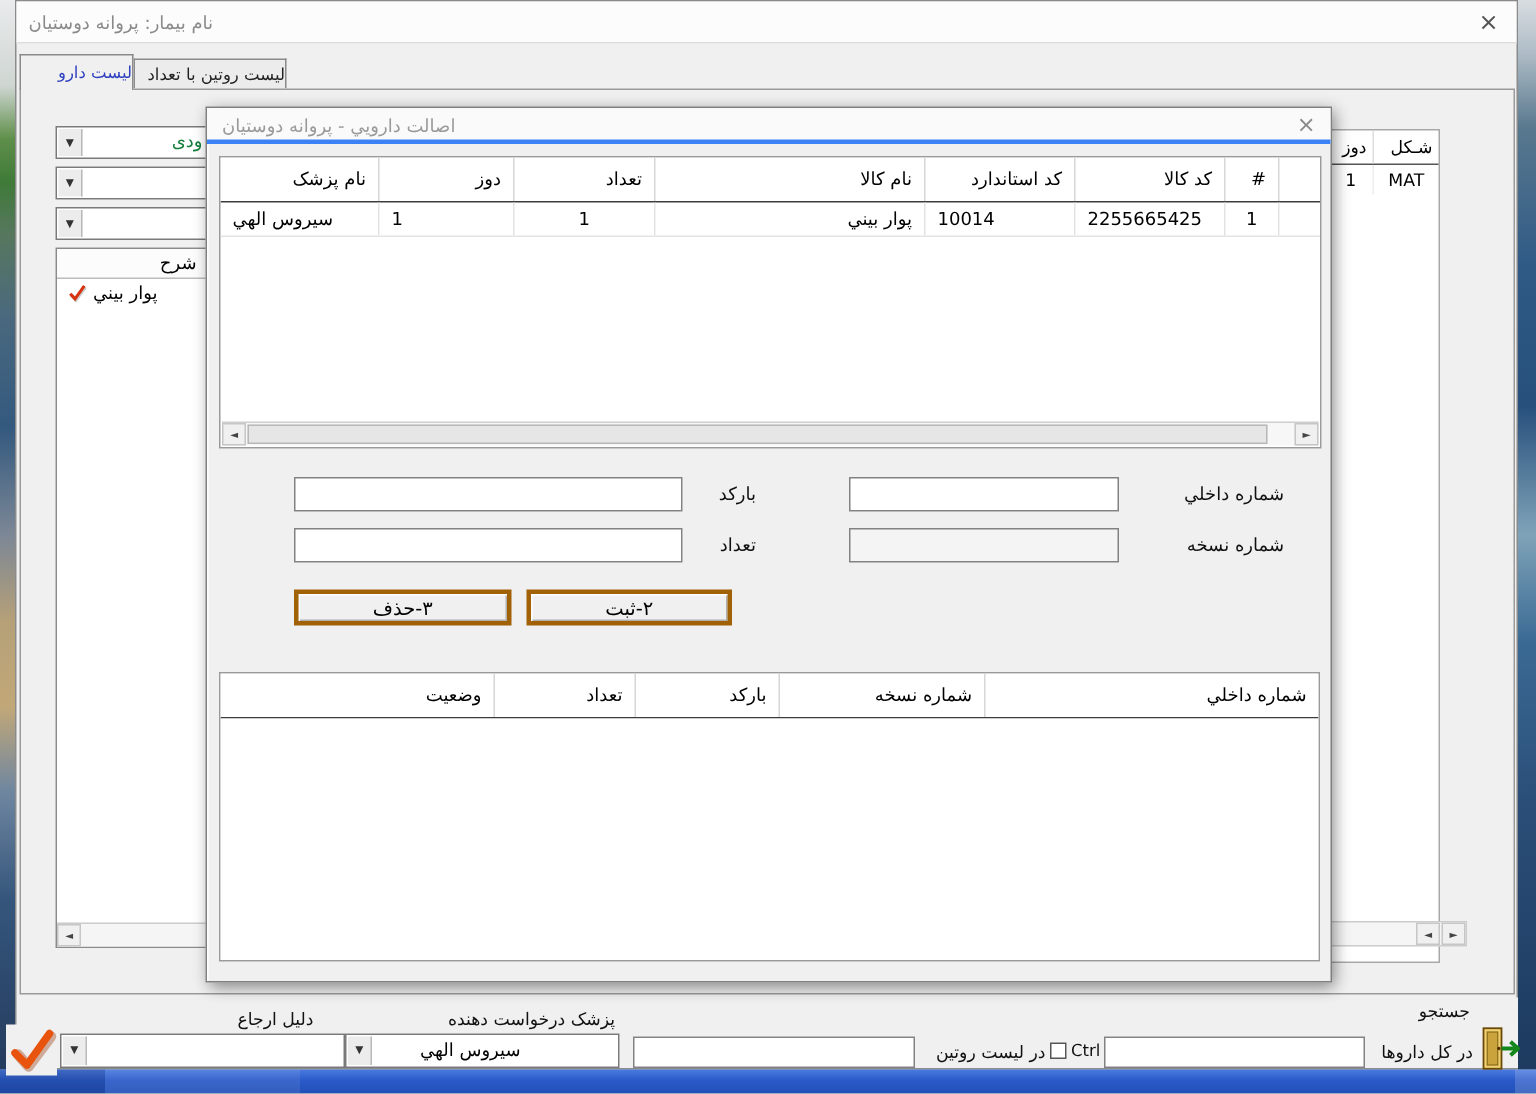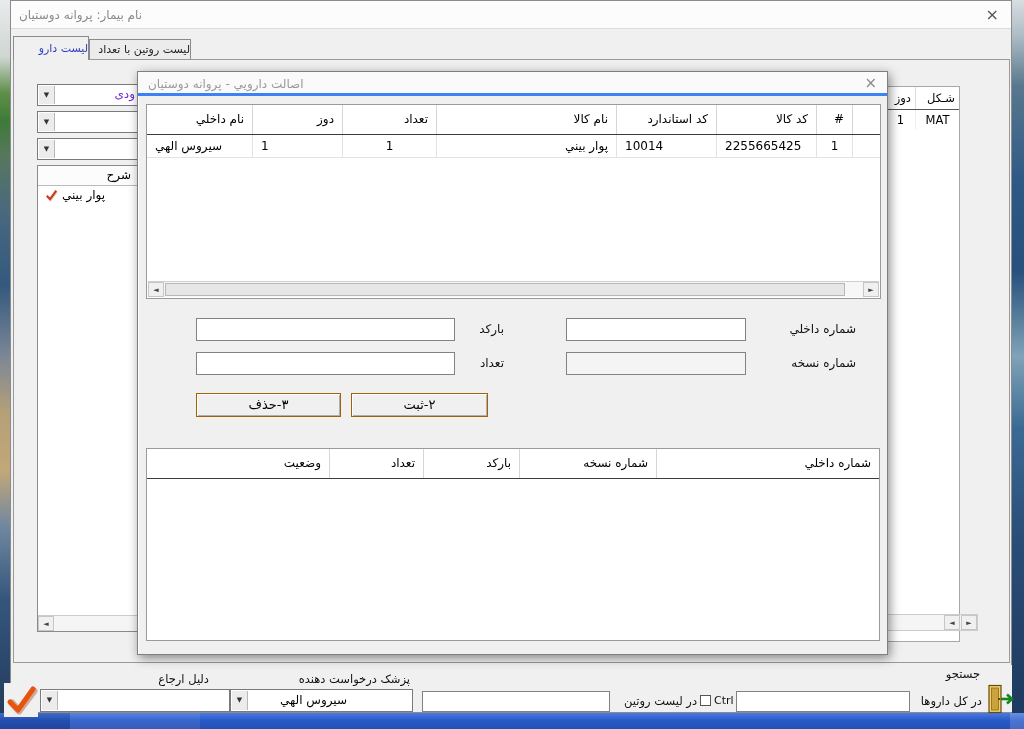--- a/index.html
+++ b/index.html
@@ -36,21 +36,21 @@
     border:1px solid #8a8a8a; border-bottom:none; color:#222; padding-top:3px; z-index:1; }
 
   .panel { position:absolute; left:2px; top:58px; width:997px; height:604px;
     border:1px solid #9a9a9a; background:#f0f0f0; z-index:2; }
 
   
   .combo { position:absolute; background:#fff; border:1px solid #7a7a7a; }
   .combo .dd { position:absolute; left:1px; top:1px; bottom:1px; width:16px;
     background:#ececec; border-right:1px solid #b9b9b9; color:#333;
     font-size:7px; text-align:center; line-height:18px; cursor:pointer; }
-  .combo .ctext { position:absolute; right:16px; top:2px; font-size:12px; color:#6d28d9; }
+  .combo .ctext { position:absolute; right:16px; top:2px; font-size:12px; color:#15803d; }
   .tbox { position:absolute; background:#fff; border:1px solid #828282; font-size:12px;
     font-family:"DejaVu Sans", sans-serif; padding:0 4px; }
   .lab { position:absolute; font-size:11.5px; color:#111; }
 
   
   .dlist { position:absolute; left:23px; top:105px; width:115px; height:467px;
     background:#fff; border:1px solid #8a8a8a; }
   .dlist-head { height:20px; border-bottom:1px solid #bbb; background:#fcfcfc;
     font-size:12px; text-align:right; padding:2px 20px 0 0; }
   .dlist-row { position:relative; height:20px; font-size:12px; }
@@ -105,21 +105,21 @@
   .ctr { text-align:center; } .lft { text-align:left; }
   .w-ind{width:28px;} .w-hash{width:36px;} .w-code{width:100px;} .w-std{width:100px;}
   .w-name{width:180px;} .w-qty{width:94px;} .w-dose{width:90px;} .w-phys{flex:1;}
   .l-int{width:223px;} .l-presc{width:137px;} .l-bar{width:96px;}
   .l-qty{width:94px;} .l-del{width:108px;} .l-stat{flex:1;}
   .hscroll { position:absolute; left:1px; right:1px; bottom:1px; height:16px;
     background:#f7f7f7; border-top:1px solid #cfcfcf; direction:ltr; }
   .sb-thumb { position:absolute; left:17px; right:34px; top:1px; bottom:1px;
     background:#e6e6e6; border:1px solid #b8b8b8; cursor:grab; }
 
-  .btn { position:absolute; height:24px; background:#f0f0f0; border:1px solid #a16207;
+  .btn { position:absolute; height:24px; background:#f0f0f0; border:3px solid #a16207;
     box-shadow:inset 1px 1px 0 #fff, inset -1px -1px 0 #b0b0b0;
     font-size:13px; text-align:center; line-height:22px; direction:rtl; cursor:pointer; }
 </style>
 </head>
 <body>
 
 <div class="screen">
 
   <div class="wp-left"></div>
   <div class="wp-right"></div>
@@ -216,21 +216,21 @@
 
     <div class="grid g1">
       <div class="ghead">
         <div class="hc w-ind"></div>
         <div class="hc w-hash">#</div>
         <div class="hc w-code fa">کد کالا</div>
         <div class="hc w-std fa">کد استاندارد</div>
         <div class="hc w-name fa">نام کالا</div>
         <div class="hc w-qty fa">تعداد</div>
         <div class="hc w-dose fa">دوز</div>
-        <div class="hc w-phys fa">نام داخلي</div>
+        <div class="hc w-phys fa">نام پزشک</div>
       </div>
       <div class="grow">
         <div class="rc w-ind"></div>
         <div class="rc w-hash ctr">1</div>
         <div class="rc w-code lft">2255665425</div>
         <div class="rc w-std lft">10014</div>
         <div class="rc w-name fa">پوار بيني</div>
         <div class="rc w-qty ctr">1</div>
         <div class="rc w-dose lft">1</div>
         <div class="rc w-phys lft fa">سيروس الهي</div>

